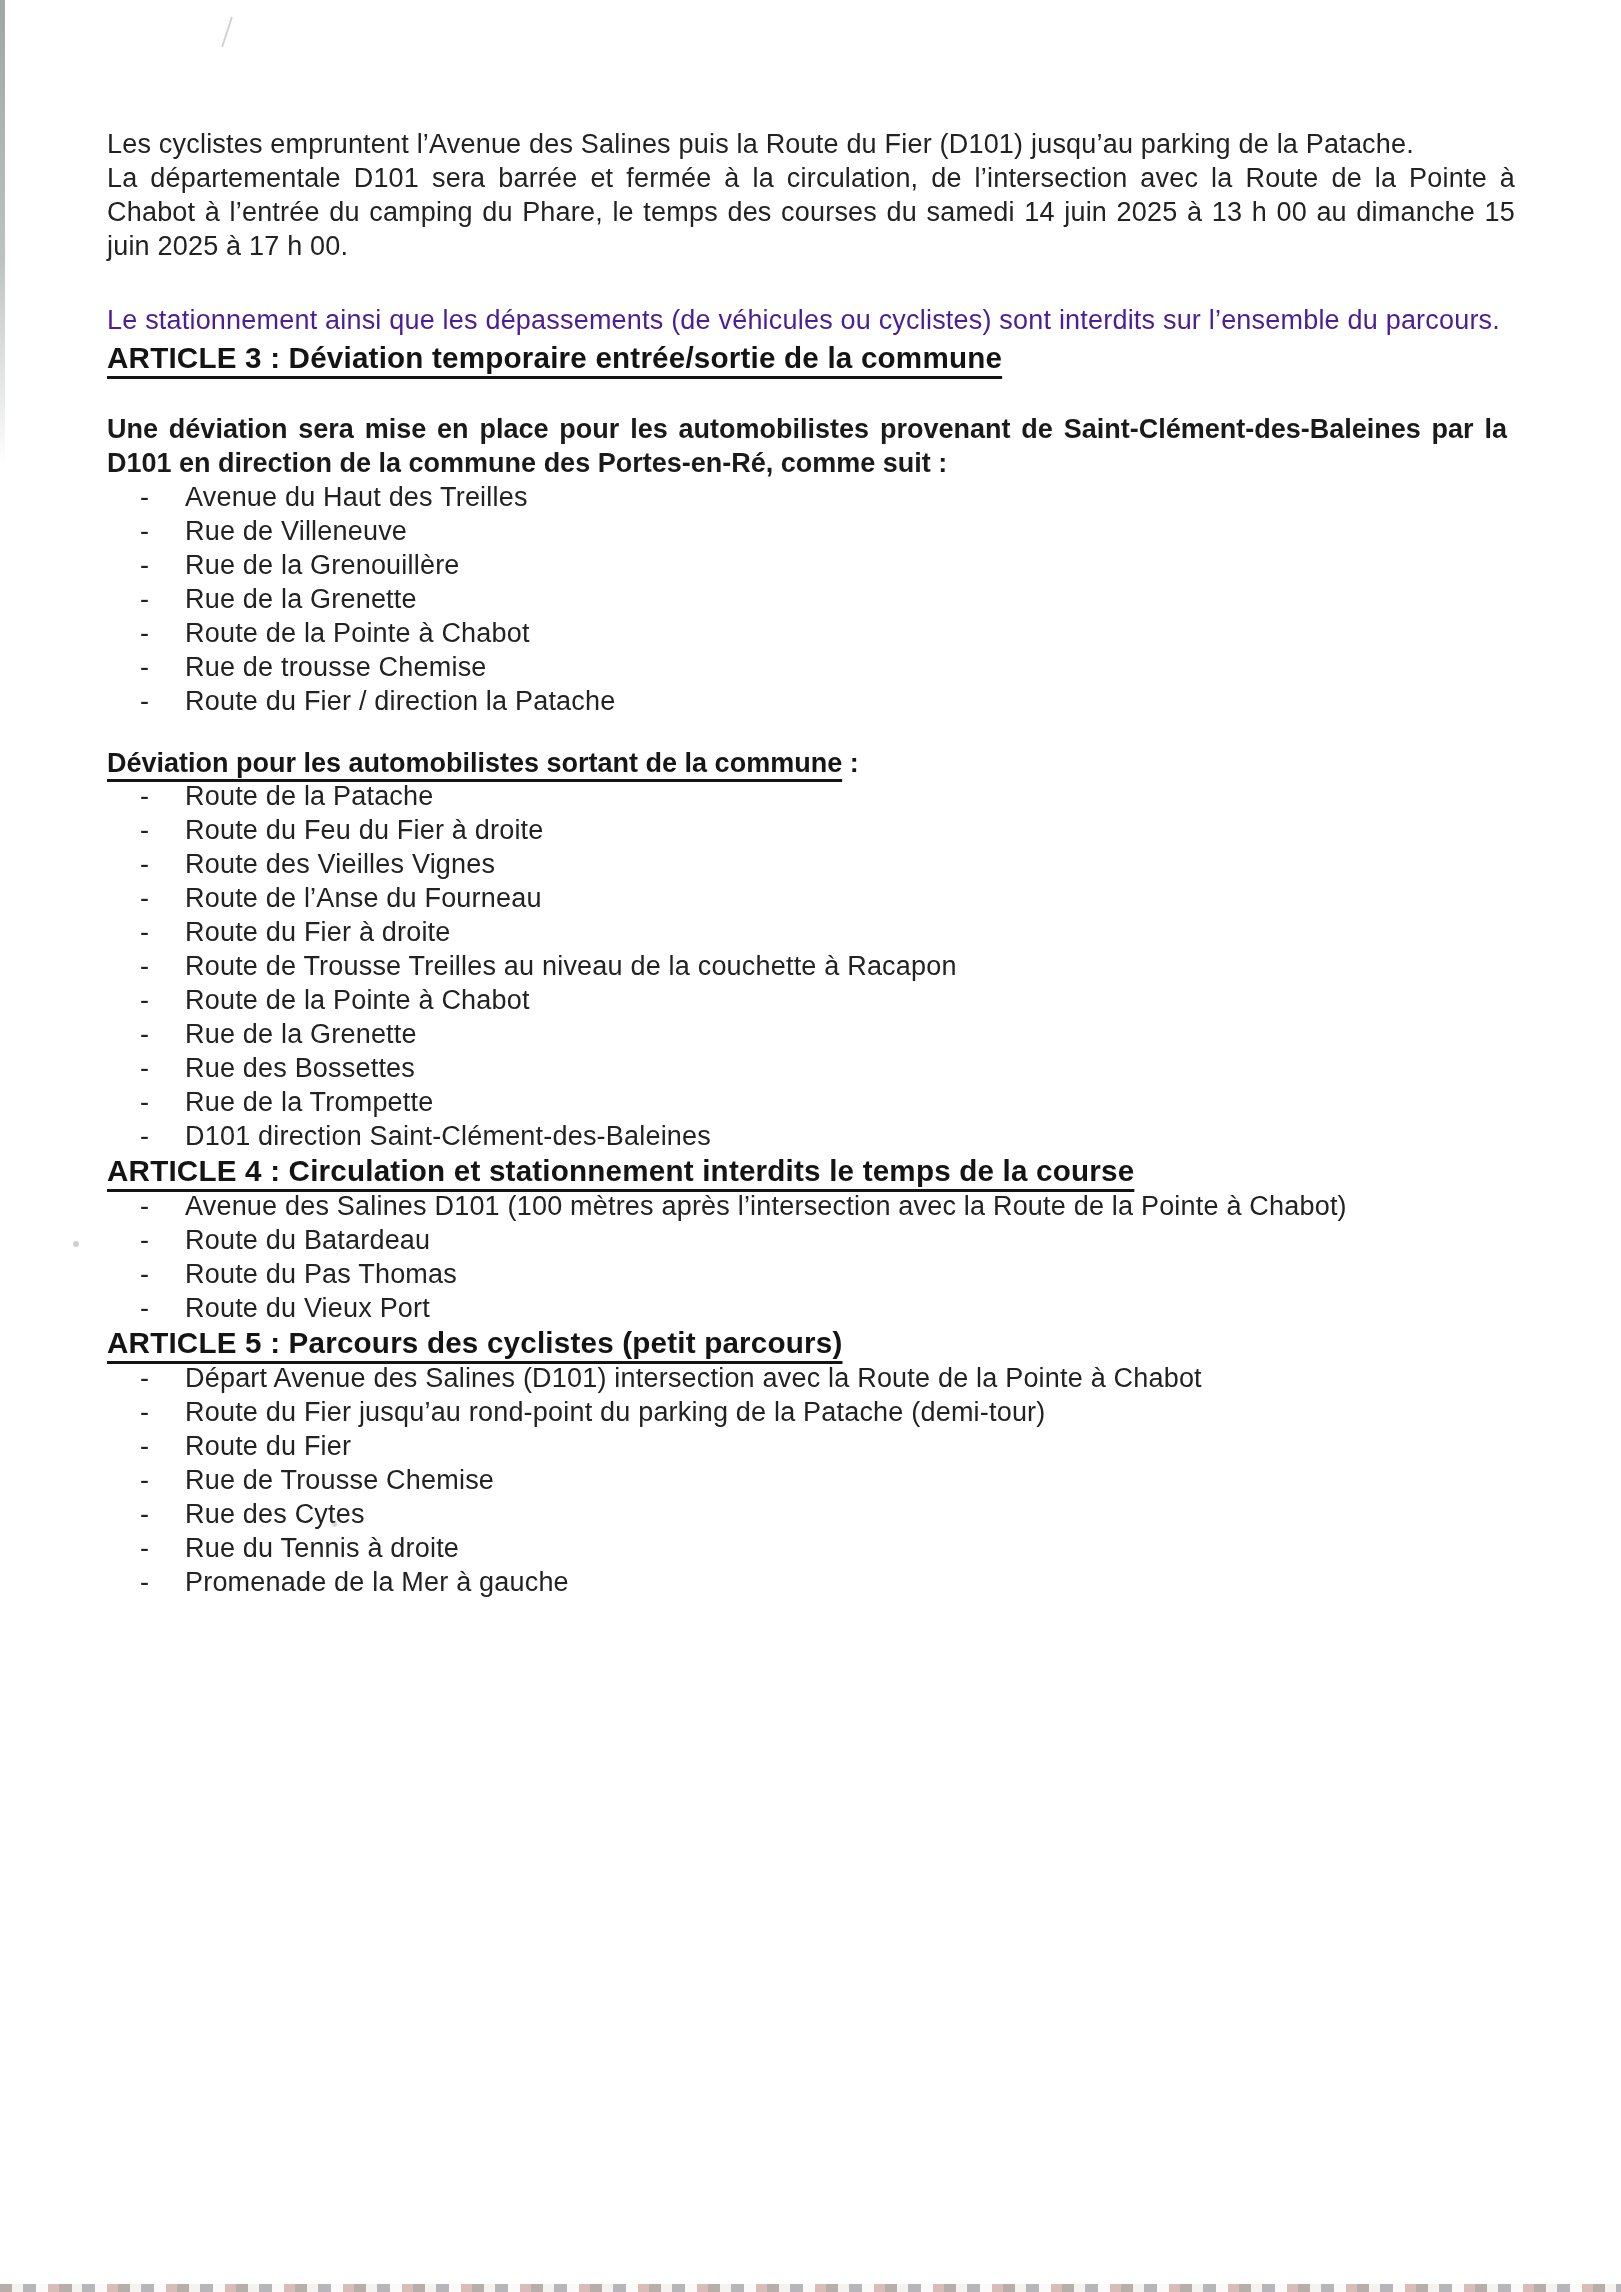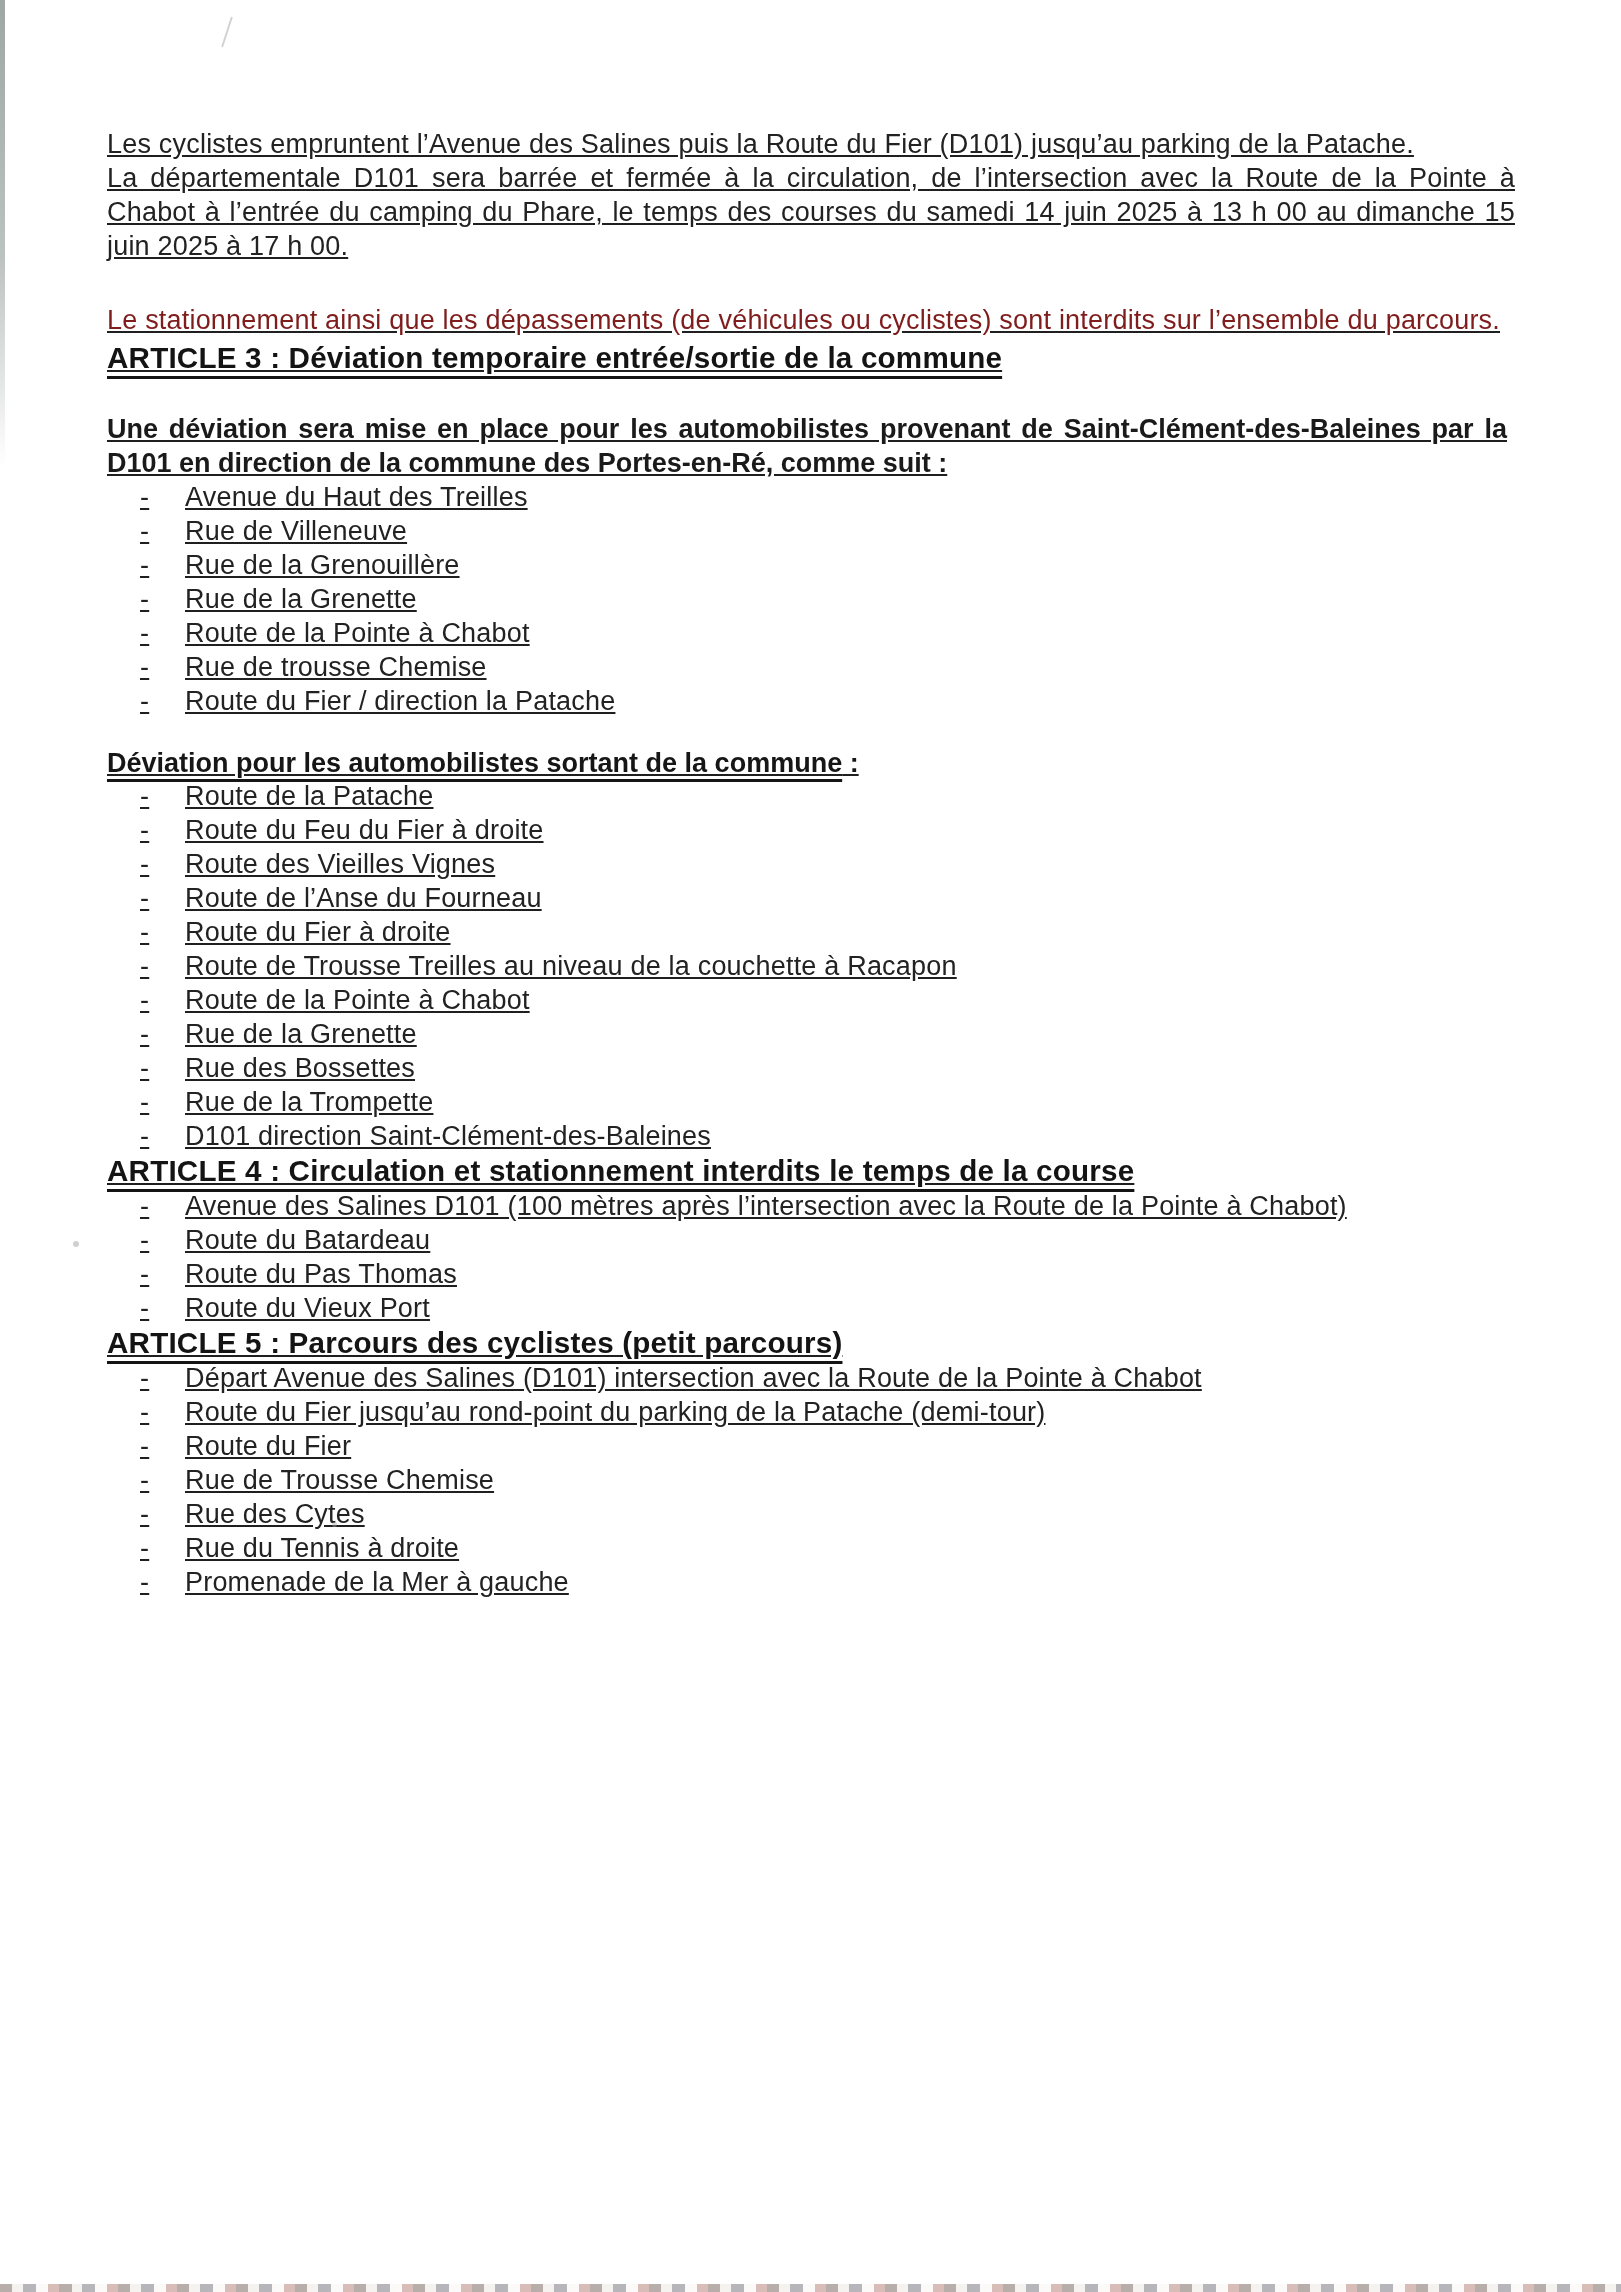--- a/index.html
+++ b/index.html
@@ -10,37 +10,36 @@
     background:#ffffff;
     overflow:hidden;
     font-family:"Liberation Sans", sans-serif;
     color:#1f1f1f;
   }
   .content{
     position:absolute;
     inset:0;
     padding:127px 106px 4px 107px;
     box-sizing:border-box;
-    text-decoration:underline;
   }
   p.body{
     font-size:27px;
     line-height:34px;
     margin:0;
     text-align:justify;
     letter-spacing:0.2px;
     color:#222222;
   }
   .mt-p2{margin-top:35px;}
   .warning{
     font-size:27px;
     line-height:40px;
     margin:37px 0 0 0;
     text-align:justify;
-    color:#7f1d1d;
+    color:#4c1d95;
     letter-spacing:0.2px;
   }
   h2.article{
     font-size:29.6px;
     line-height:36px;
     font-weight:bold;
     margin:0;
     color:#141414;
     letter-spacing:0.2px;
   }

